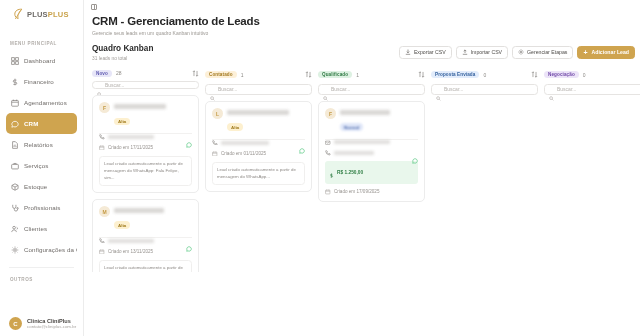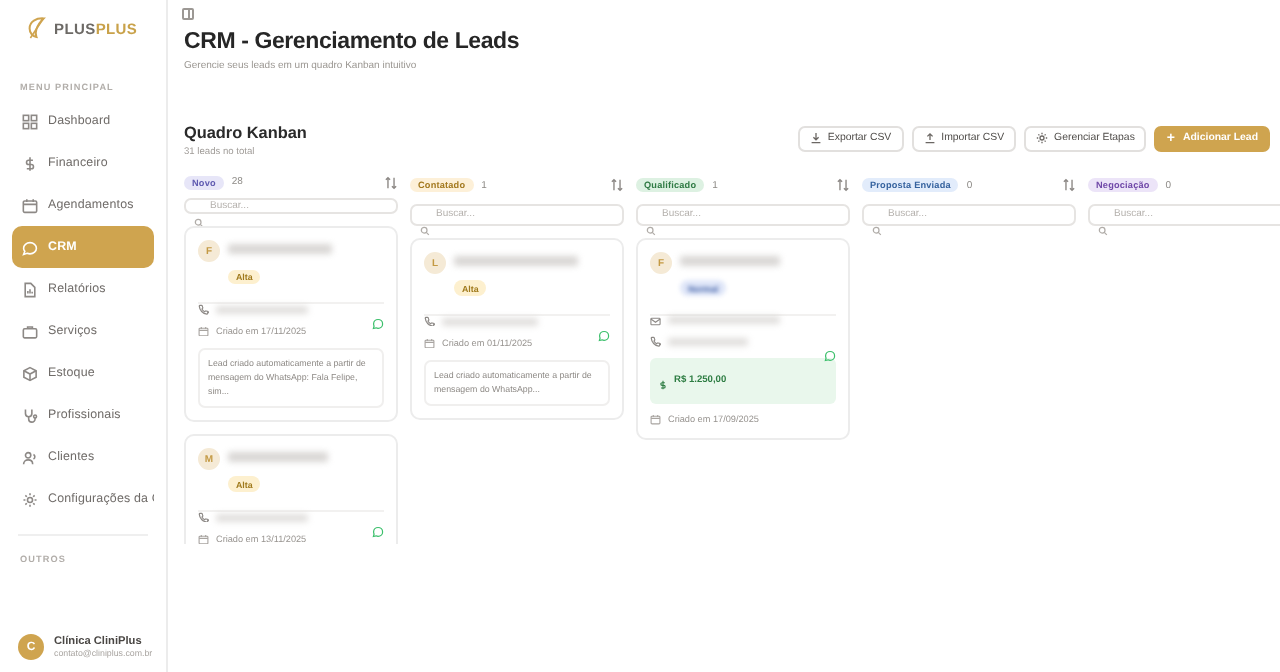--- a/index.html
+++ b/index.html
@@ -75,21 +75,21 @@
 
   
   .main { flex: 1; height: 272px; position: relative; overflow: hidden; background:#fff; }
   .topbar { height: 14px; display:flex; align-items:center; padding-left: 7px; }
   .panel-icon { width: 6px; height: 6px; border: .9px solid #9c9894; border-radius: 1px; position: relative; }
   .panel-icon:after { content:""; position:absolute; left:1.6px; top:0; bottom:0; width:.9px; background:#9c9894; }
 
   .page-title { font-size: 11.5px; font-weight: 700; letter-spacing: -.2px; color: #262626; padding-left: 8px; margin-top: 1px; }
   .page-sub { font-size: 5px; color: #9b9792; padding-left: 8px; margin-top: 3px; }
 
-  .section-row { display:flex; padding: 0 5px 0 8px; margin-top: 26px; }
+  .section-row { display:flex; align-items:flex-end; padding: 0 5px 0 8px; margin-top: 8px; }
   .section-left { flex: 1; }
   .section-title { font-size: 8.2px; font-weight: 700; color: #2a2a2a; }
   .section-sub { font-size: 4.8px; color: #a09c98; margin-top: 2.5px; }
 
   .actions { display:flex; align-items:center; gap: 4px; padding-bottom: 2px; }
   .btn {
     display:flex; align-items:center; gap:3px;
     height: 13px; padding: 0 5px;
     border: .8px solid #e2e0de; border-radius: 3.5px;
     background:#fff; font-size: 5.2px; color: #4f4c49; white-space:nowrap;

